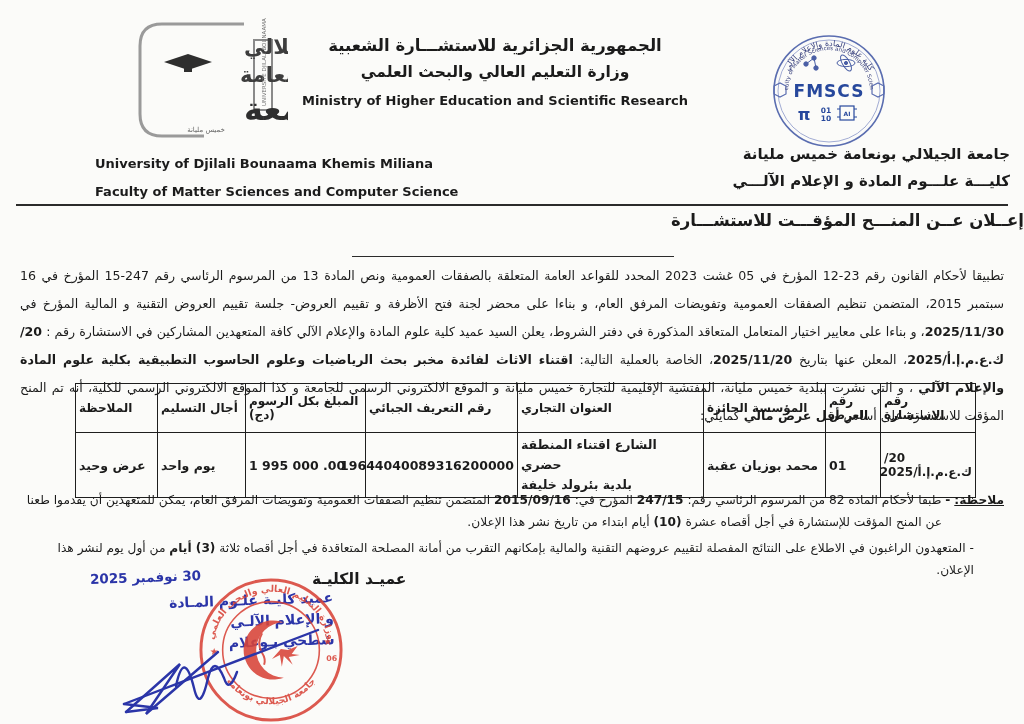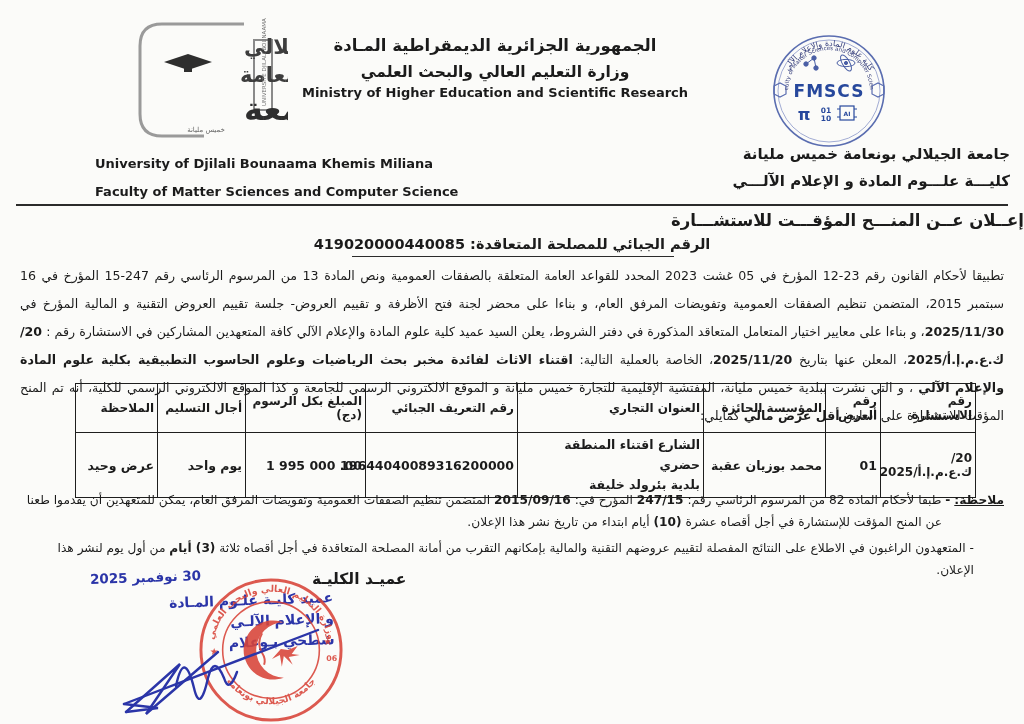--- a/index.html
+++ b/index.html
@@ -9,39 +9,39 @@
   .b{font-weight:bold;}
   .u{text-decoration:underline;}
   .rtl{direction:rtl;}
   .ltr{direction:ltr;unicode-bidi:isolate;}
 
   
   .hdr-center{left:280px;top:36px;width:430px;text-align:center;}
   .hdr-ar1{font-size:16.5px;font-weight:bold;direction:rtl;}
   .hdr-en1{font-size:13px;font-weight:bold;margin-top:8px;}
   .hdr-ar2{font-size:15.5px;font-weight:bold;direction:rtl;margin-top:8px;}
-  .hdr-en2{font-size:13px;font-weight:bold;margin-top:4px;}
+  .hdr-en2{font-size:13px;font-weight:bold;margin-top:12px;}
   .sub-left{left:95px;top:150px;font-size:13px;font-weight:bold;line-height:28px;}
   .sub-right{right:14px;top:141px;text-align:right;direction:rtl;font-size:15px;font-weight:bold;line-height:27px;}
   .rule1{left:16px;right:16px;top:204px;border-top:2px solid #2b2b2b;height:0;}
   .rule2{left:352px;width:322px;top:256px;border-top:1.5px solid #2b2b2b;height:0;}
 
   
   .title-wrap{left:0;right:0;top:211px;text-align:center;direction:rtl;}
   .title-l1{font-size:16.5px;font-weight:bold;text-align:right;}
   .title-l2{font-size:14.5px;font-weight:bold;margin-top:6px;}
 
   
   .body-par{left:20px;right:20px;top:262px;direction:rtl;text-align:justify;
             font-size:12.6px;line-height:28px;}
 
   
   table.main{position:absolute;left:75px;top:383px;width:876px;border-collapse:collapse;
              direction:rtl;table-layout:fixed;}
-  table.main th,table.main td{border:1.6px solid #1e1e1e;text-align:right;vertical-align:middle;padding:2px 3px;}
+  table.main th,table.main td{border:1.6px solid #1e1e1e;text-align:left;vertical-align:middle;padding:2px 3px;}
   table.main th{font-size:12px;font-weight:bold;height:44px;}
   table.main td{height:58px;font-weight:bold;font-size:12.5px;}
   td.tax{font-size:14.5px;}
   td.amt{font-size:13.5px;}
   td.comp{font-size:14px;}
   td.addr{font-size:12.5px;line-height:20px;}
 
   
   .notes{left:20px;right:20px;top:489px;direction:rtl;font-size:12.2px;line-height:22px;}
   .note1{padding-right:62px;text-indent:-62px;}
@@ -69,21 +69,21 @@
       <text x="114" y="72" text-anchor="end" font-size="21" font-weight="bold" fill="#3d3d3d" direction="rtl">بونعامة</text>
       <text x="118" y="110" text-anchor="end" font-size="32" font-weight="bold" fill="#2e2e2e" direction="rtl">جامعة</text>
       <polygon points="38,52 62,44 86,52 62,60" fill="#2e2e2e"></polygon>
       <rect x="58" y="56" width="8" height="6" fill="#2e2e2e"></rect>
       <text x="140" y="96" font-size="5.5" fill="#777" transform="rotate(-90 140 96)">UNIVERSITE DJILALI BOUNAAMA</text>
       <text x="80" y="122" text-anchor="middle" font-size="7" fill="#666" direction="rtl">خميس مليانة</text>
     </svg>
   </div>
 
   <div class="abs hdr-center">
-    <div class="hdr-ar1">الجمهورية الجزائرية الديمقراطية المـادة</div>
+    <div class="hdr-ar1">الجمهورية الجزائرية للاستشـــارة الشعبية</div>
     <div class="hdr-ar2">وزارة التعليم العالي والبحث العلمي</div>
     <div class="hdr-en2">Ministry of Higher Education and Scientific Research</div>
   </div>
 
   <div class="abs" style="left:760px;top:28px;">
     <svg width="138" height="126" viewBox="0 0 138 126">
       <defs>
         <path id="arcT" d="M 24,63 A 45,45 0 0 1 114,63"></path>
         <path id="arcB" d="M 110,63 A 41,41 0 0 1 28,63" transform="rotate(180 69 63)"></path>
       </defs>
@@ -126,24 +126,20 @@
   </div>
   <div class="abs sub-right">
     <div>جامعة الجيلالي بونعامة خميس مليانة</div>
     <div>كليـــة علـــوم المادة و الإعلام الآلـــي</div>
   </div>
 
   <div class="abs rule1"></div>
 
   <div class="abs title-wrap">
     <div class="title-l1">إعــلان عــن المنـــح المؤقـــت للاستشـــارة</div>
-    <div class="title-l2">
-      <span>الرقم الجبائي للمصلحة المتعاقدة:</span>
-      <span class="ltr">419020000440085</span>
-    </div>
   </div>
   <div class="abs rule2"></div>
 
   <div class="abs body-par">
     <span>تطبيقا لأحكام القانون رقم 23-12 المؤرخ في 05 غشت 2023 المحدد للقواعد العامة المتعلقة بالصفقات العمومية ونص المادة 13 من المرسوم الرئاسي رقم 247-15 المؤرخ في 16 سبتمبر 2015، المتضمن تنظيم الصفقات العمومية وتفويضات المرفق العام، و بناءا على محضر لجنة فتح الأظرفة و تقييم العروض- جلسة تقييم العروض التقنية و المالية المؤرخ في </span><span class="b">2025/11/30</span><span>، و بناءا على معايير اختيار المتعامل المتعاقد المذكورة في دفتر الشروط، يعلن السيد عميد كلية علوم المادة والإعلام الآلي كافة المتعهدين المشاركين في الاستشارة رقم : </span><span class="b">20/ك.ع.م.إ.أ/2025</span><span>، المعلن عنها بتاريخ </span><span class="b">2025/11/20</span><span>، الخاصة بالعملية التالية: </span><span class="b">اقتناء الاثاث لفائدة مخبر بحث الرياضيات وعلوم الحاسوب التطبيقية بكلية علوم المادة والإعلام الآلي</span><span> ، و التي نشرت ببلدية خميس مليانة، المفتشية الإقليمية للتجارة خميس مليانة و الموقع الالكتروني الرسمي للجامعة و كذا الموقع الالكتروني الرسمي للكلية، أنه تم المنح المؤقت للاستشارة على أساس </span><span class="b">أقل عرض مالي</span><span> كمايلي:</span>
   </div>
 
   <table class="main">
     <colgroup>
       <col style="width:95px">

